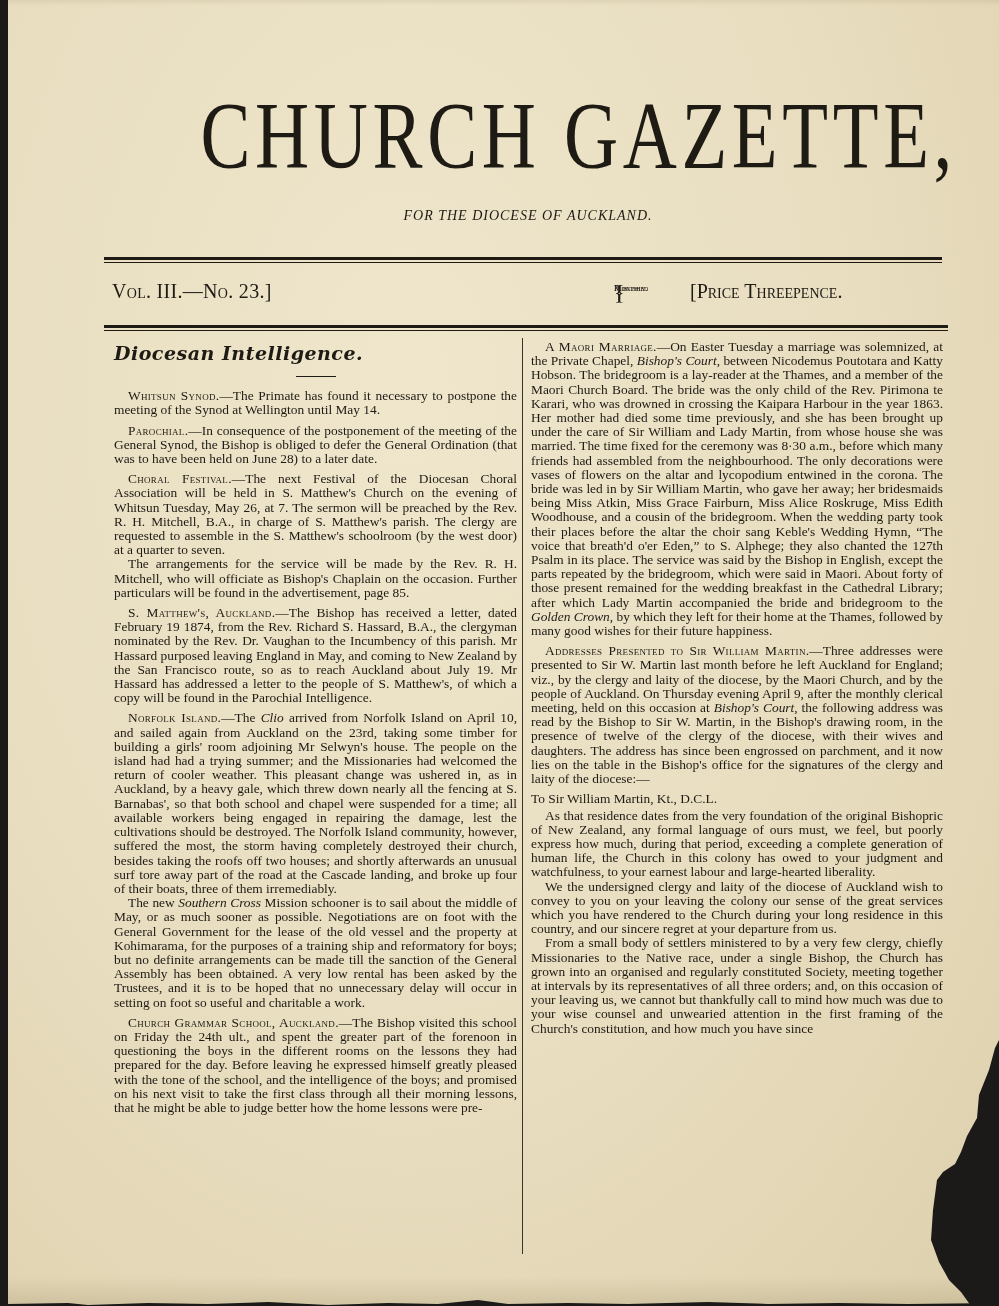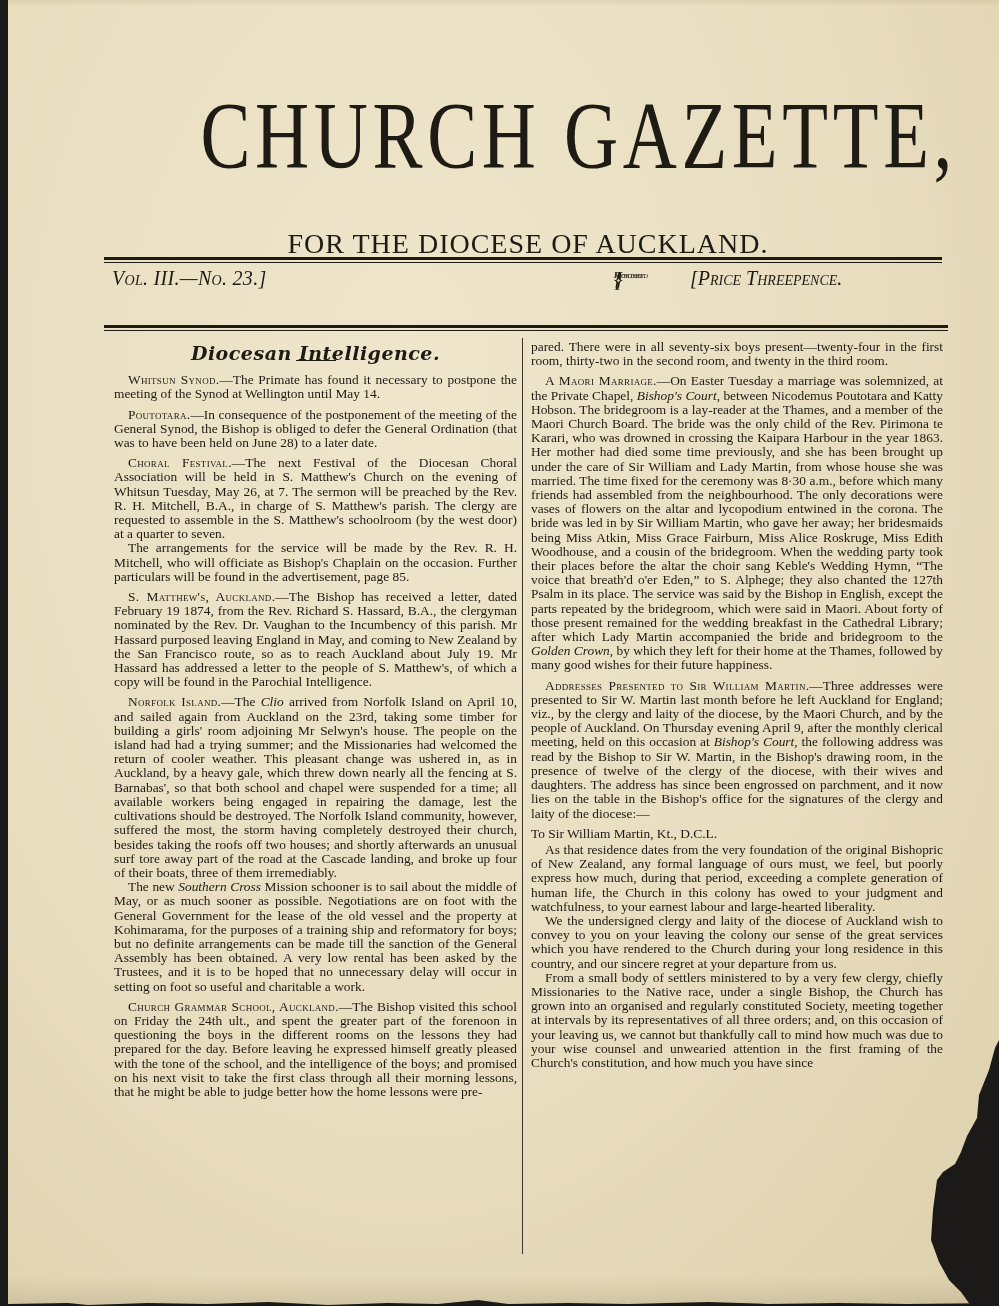--- a/index.html
+++ b/index.html
@@ -23,50 +23,50 @@
     position: absolute; left: 100px; top: 88px; width: 840px;
     text-align: center;
     font-family: "Liberation Serif", serif;
     font-size: 96px; line-height: 96px;
     letter-spacing: 6px;
     transform: scaleX(0.78); transform-origin: center;
     white-space: nowrap;
     font-weight: normal;
   }
   .masthead-sub {
-    position: absolute; left: 100px; top: 228px; width: 840px;
-    text-align: center; font-size: 28px; letter-spacing: 1px;
+    position: absolute; left: 100px; top: 208px; width: 840px;
+    text-align: center; font-size: 14px; letter-spacing: 1px; font-style: italic;
   }
   .rule { position: absolute; background: #1e1a14; }
   .rule.top { left: 96px; top: 257px; width: 838px; height: 3px; }
   .rule.top2 { left: 96px; top: 262px; width: 838px; height: 1px; }
   .rule.bot { left: 96px; top: 325px; width: 844px; height: 3px; }
   .rule.bot2 { left: 96px; top: 330px; width: 844px; height: 1px; }
   .dateline {
-    position: absolute; left: 104px; top: 267px; width: 836px; height: 30px;
-    font-size: 20px; white-space: nowrap; font-style: italic;
+    position: absolute; left: 104px; top: 280px; width: 836px; height: 30px;
+    font-size: 20px; white-space: nowrap;
   }
   .dateline span { position: absolute; top: 0; }
   .dl-vol { left: 0; }
   .dl-date { left: 268px; }
   .dl-pub { left: 502px; top: 2px !important; font-size: 8.5px; line-height: 10px; font-variant: small-caps; }
   .dl-pub .br { font-size: 22px; line-height: 20px; vertical-align: top; }
   .dl-price { left: 578px; font-variant: small-caps; }
   .sc { font-variant: small-caps; letter-spacing: 0.3px; }
   .col-divider { position: absolute; left: 514px; top: 338px; width: 1px; height: 916px; background: #3a332a; }
   .col {
     position: absolute; top: 340px;
     font-size: 13.4px; line-height: 14.2px;
     text-align: justify;
   }
   .col.left { left: 106px; width: 403px; top: 346px; }
   .col.right { left: 523px; width: 412px; }
   .section-head {
-    text-align: center; font-family: "DejaVu Serif", serif; font-weight: bold;
-    font-size: 19px; letter-spacing: 0.5px; margin: 0 0 0 0; font-style: italic;
+    font-family: "DejaVu Serif", serif; font-weight: bold;
+    font-size: 19px; letter-spacing: 0.5px; margin: 0 0 16px 0; font-style: italic;
   }
   .short-rule { width: 40px; height: 1px; background: #1e1a14; margin: 0 auto 12px auto; }
   p { margin: 0 0 6px 0; text-indent: 14px; }
   p.noind { text-indent: 0; }
   .salutation { text-indent: 0; margin: 0 0 2px 0; }
   .tear {
     position: absolute; right: 0; top: 1040px; width: 90px; height: 266px;
   }
   .tear svg { width: 100%; height: 100%; display: block; }
   .bottom-edge { position: absolute; left: 0; bottom: 0; width: 999px; height: 8px; }
@@ -98,31 +98,30 @@
   <div class="rule bot"></div>
   <div class="rule bot2"></div>
 
   <div class="col-divider"></div>
 
   <div class="col left">
     <div class="section-head">Diocesan Intelligence.</div>
     <div class="short-rule"></div>
 
     <p><span class="sc">Whitsun Synod.</span><span>—The Primate has found it necessary to postpone the meeting of the Synod at Wellington until May 14.</span></p>
-    <p><span class="sc">Poutotara.</span><span>—In consequence of the postponement of the meeting of the General Synod, the Bishop is obliged to defer the General Ordination (that was to have been held on June 28) to a later date.</span></p>
+    <p><span class="sc">Parochial.</span><span>—In consequence of the postponement of the meeting of the General Synod, the Bishop is obliged to defer the General Ordination (that was to have been held on June 28) to a later date.</span></p>
     <p style="margin-bottom:0"><span class="sc">Choral Festival.</span><span>—The next Festival of the Diocesan Choral Association will be held in S. Matthew's Church on the evening of Whitsun Tuesday, May 26, at 7. The sermon will be preached by the Rev. R. H. Mitchell, B.A., in charge of S. Matthew's parish. The clergy are requested to assemble in the S. Matthew's schoolroom (by the west door) at a quarter to seven.</span></p>
     <p><span>The arrangements for the service will be made by the Rev. R. H. Mitchell, who will officiate as Bishop's Chaplain on the occasion. Further particulars will be found in the advertisement, page 85.</span></p>
     <p><span class="sc">S. Matthew's, Auckland.</span><span>—The Bishop has received a letter, dated February 19 1874, from the Rev. Richard S. Hassard, B.A., the clergyman nominated by the Rev. Dr. Vaughan to the Incumbency of this parish. Mr Hassard purposed leaving England in May, and coming to New Zealand by the San Francisco route, so as to reach Auckland about July 19. Mr Hassard has addressed a letter to the people of S. Matthew's, of which a copy will be found in the Parochial Intelligence.</span></p>
     <p style="margin-bottom:0"><span class="sc">Norfolk Island.</span><span>—The </span><i>Clio</i><span> arrived from Norfolk Island on April 10, and sailed again from Auckland on the 23rd, taking some timber for building a girls' room adjoining Mr Selwyn's house. The people on the island had had a trying summer; and the Missionaries had welcomed the return of cooler weather. This pleasant change was ushered in, as in Auckland, by a heavy gale, which threw down nearly all the fencing at S. Barnabas', so that both school and chapel were suspended for a time; all available workers being engaged in repairing the damage, lest the cultivations should be destroyed. The Norfolk Island community, however, suffered the most, the storm having completely destroyed their church, besides taking the roofs off two houses; and shortly afterwards an unusual surf tore away part of the road at the Cascade landing, and broke up four of their boats, three of them irremediably.</span></p>
     <p><span>The new </span><i>Southern Cross</i><span> Mission schooner is to sail about the middle of May, or as much sooner as possible. Negotiations are on foot with the General Government for the lease of the old vessel and the property at Kohimarama, for the purposes of a training ship and reformatory for boys; but no definite arrangements can be made till the sanction of the General Assembly has been obtained. A very low rental has been asked by the Trustees, and it is to be hoped that no unnecessary delay will occur in setting on foot so useful and charitable a work.</span></p>
     <p><span class="sc">Church Grammar School, Auckland.</span><span>—The Bishop visited this school on Friday the 24th ult., and spent the greater part of the forenoon in questioning the boys in the different rooms on the lessons they had prepared for the day. Before leaving he expressed himself greatly pleased with the tone of the school, and the intelligence of the boys; and promised on his next visit to take the first class through all their morning lessons, that he might be able to judge better how the home lessons were pre-</span></p>
   </div>
 
   <div class="col right">
-    <p class="noind">pared. There were in all seventy-six boys present—twenty-four in the first room, thirty-two in the second room, and twenty in the third room.</p>
     <p><span class="sc">A Maori Marriage.</span><span>—On Easter Tuesday a marriage was solemnized, at the Private Chapel, </span><i>Bishop's Court</i><span>, between Nicodemus Poutotara and Katty Hobson. The bridegroom is a lay-reader at the Thames, and a member of the Maori Church Board. The bride was the only child of the Rev. Pirimona te Karari, who was drowned in crossing the Kaipara Harbour in the year 1863. Her mother had died some time previously, and she has been brought up under the care of Sir William and Lady Martin, from whose house she was married. The time fixed for the ceremony was 8·30 a.m., before which many friends had assembled from the neighbourhood. The only decorations were vases of flowers on the altar and lycopodium entwined in the corona. The bride was led in by Sir William Martin, who gave her away; her bridesmaids being Miss Atkin, Miss Grace Fairburn, Miss Alice Roskruge, Miss Edith Woodhouse, and a cousin of the bridegroom. When the wedding party took their places before the altar the choir sang Keble's Wedding Hymn, “The voice that breath'd o'er Eden,” to S. Alphege; they also chanted the 127th Psalm in its place. The service was said by the Bishop in English, except the parts repeated by the bridegroom, which were said in Maori. About forty of those present remained for the wedding breakfast in the Cathedral Library; after which Lady Martin accompanied the bride and bridegroom to the </span><i>Golden Crown</i><span>, by which they left for their home at the Thames, followed by many good wishes for their future happiness.</span></p>
     <p><span class="sc">Addresses Presented to Sir William Martin.</span><span>—Three addresses were presented to Sir W. Martin last month before he left Auckland for England; viz., by the clergy and laity of the diocese, by the Maori Church, and by the people of Auckland. On Thursday evening April 9, after the monthly clerical meeting, held on this occasion at </span><i>Bishop's Court</i><span>, the following address was read by the Bishop to Sir W. Martin, in the Bishop's drawing room, in the presence of twelve of the clergy of the diocese, with their wives and daughters. The address has since been engrossed on parchment, and it now lies on the table in the Bishop's office for the signatures of the clergy and laity of the diocese:—</span></p>
     <p class="salutation">To Sir William Martin, Kt., D.C.L.</p>
     <p style="margin-bottom:0">As that residence dates from the very foundation of the original Bishopric of New Zealand, any formal language of ours must, we feel, but poorly express how much, during that period, exceeding a complete generation of human life, the Church in this colony has owed to your judgment and watchfulness, to your earnest labour and large-hearted liberality.</p>
     <p style="margin-bottom:0">We the undersigned clergy and laity of the diocese of Auckland wish to convey to you on your leaving the colony our sense of the great services which you have rendered to the Church during your long residence in this country, and our sincere regret at your departure from us.</p>
     <p style="margin-bottom:0">From a small body of settlers ministered to by a very few clergy, chiefly Missionaries to the Native race, under a single Bishop, the Church has grown into an organised and regularly constituted Society, meeting together at intervals by its representatives of all three orders; and, on this occasion of your leaving us, we cannot but thankfully call to mind how much was due to your wise counsel and unwearied attention in the first framing of the Church's constitution, and how much you have since</p>
   </div>
 
   <div class="tear">
     <svg viewBox="0 0 90 266" preserveAspectRatio="none">

